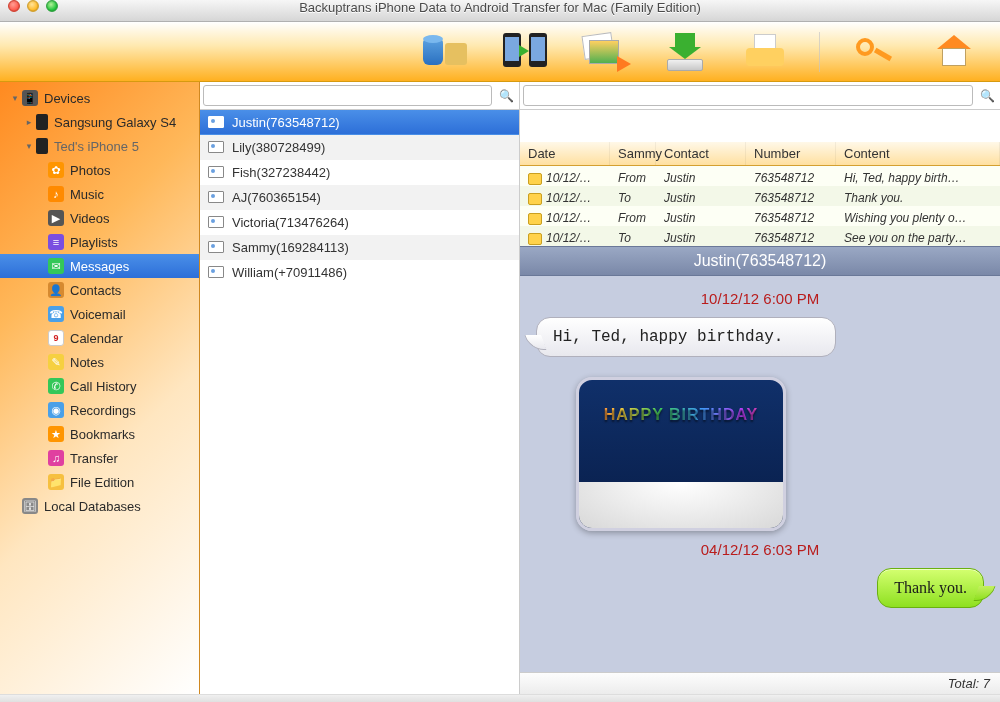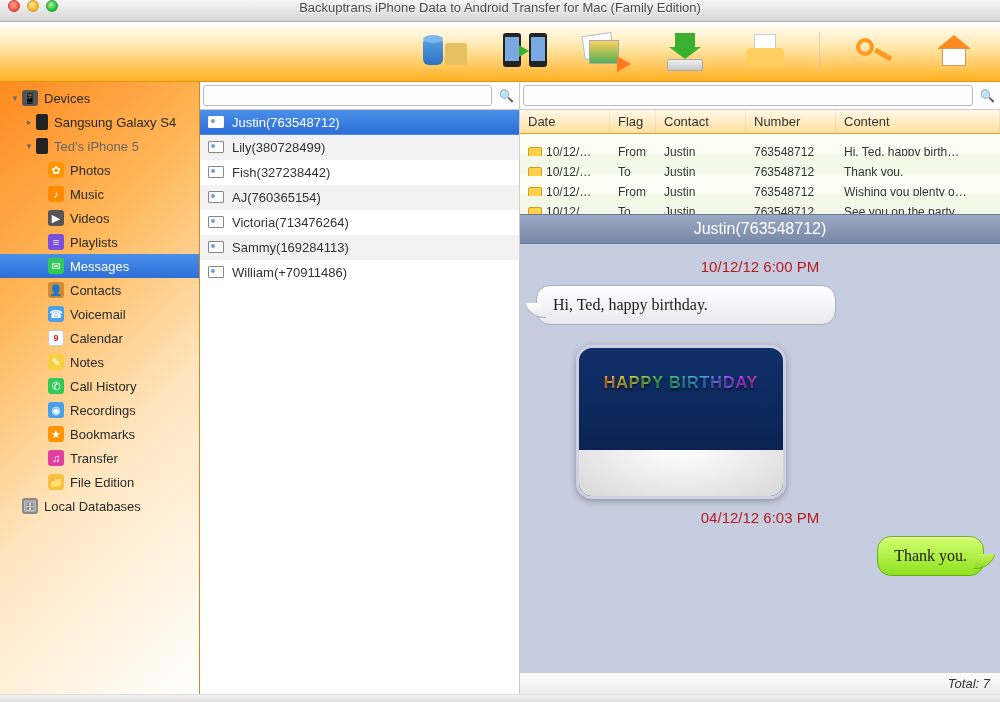--- a/index.html
+++ b/index.html
@@ -60,35 +60,35 @@
 .contact-row { height: 25px; display: flex; align-items: center; padding: 0 8px; font-size: 13px; cursor: pointer; border-bottom: 1px solid transparent; }
 .contact-row:nth-child(even){ background:#f2f2f2; }
 .contact-row.sel { background: linear-gradient(#4a8fe8, #2d6fd8); color: #fff; }
 .cicon { width: 16px; height: 12px; background:#fff; border:1px solid #888; margin-right:8px; border-radius:1px; position:relative; }
 .cicon::after{content:""; position:absolute; left:2px; top:2px; width:4px; height:4px; background:#6aa0e0; border-radius:50%; }
 .contact-row.sel .cicon { border-color:#fff; }
 
 
 .right { flex: 1; display: flex; flex-direction: column; min-width:0; }
 .msg-grid { background: #fff; }
-.grid-head { height: 24px; display: flex; background: linear-gradient(#fff8e8,#ffe0a0); border-bottom: 1px solid #d4a030; font-size: 13px; color: #333; }
+.grid-head { height: 24px; display: flex; background: linear-gradient(#fff8e8,#ffe0a0); border-bottom: 1px solid #d4a030; font-size: 13px; color: #333; margin-top: 32px; }
 .grid-head > div { padding: 4px 8px; border-right: 1px solid rgba(0,0,0,.05); }
 .col-date{ width: 90px; } .col-flag{ width:46px; } .col-contact{ width:90px; } .col-number{ width:90px; } .col-content{ flex:1; }
 .grid-body { }
 .grid-row { height: 20px; display: flex; font-size: 12px; cursor:pointer; }
 .grid-row:nth-child(even){ background:#f3f8e8; }
 .grid-row:nth-child(odd){ background:#fdfff5; }
-.grid-row > div { padding: 11px 8px; white-space: nowrap; overflow:hidden; text-overflow:ellipsis; }
+.grid-row > div { padding: 5px 8px; white-space: nowrap; overflow:hidden; text-overflow:ellipsis;font-style:italic; }
 .msgicon{ width:14px; height:12px; background:#ffd24a; border:1px solid #caa020; border-radius:2px; display:inline-block; margin-right:4px; vertical-align:middle; }
 
 
 .conv-head { height: 30px; background: linear-gradient(#9aa8c4, #7a88a8); color: #fff; font-size: 16px; font-weight: 500; display:flex; align-items:center; justify-content:center; border-top:1px solid #6a7898; border-bottom:1px solid #6a7898; }
 .conv { flex:1; background:#c6cde0; overflow-y:auto; padding: 10px 16px 0; position:relative; }
 .timestamp { text-align:center; color:#b91c1c; font-size:15px; margin: 4px 0 10px; }
-.bubble-in { max-width: 300px; background: linear-gradient(#ffffff,#e8e8ee); border:1px solid #b0b0bc; border-radius: 14px; padding: 10px 16px; font-size: 16px; color:#222; margin-bottom: 20px; position:relative; font-family: Liberation Serif, serif; }
+.bubble-in { max-width: 300px; background: linear-gradient(#ffffff,#e8e8ee); border:1px solid #b0b0bc; border-radius: 14px; padding: 10px 16px; font-size: 16px; color:#222; margin-bottom: 20px; position:relative; font-family: Liberation Mono, monospace; }
 .bubble-in::after{ content:""; position:absolute; left:-10px; bottom:6px; width:16px; height:14px; background:inherit; border:1px solid #b0b0bc; border-right:none; border-top:none; border-radius: 0 0 0 14px; transform: skewX(20deg); }
 .image-bubble { width: 210px; height: 154px; background: linear-gradient(#10306a,#081d48); border-radius: 16px; border: 3px solid #d0d0e0; margin: 10px 0 10px 40px; position:relative; overflow:hidden; box-shadow: 0 2px 6px rgba(0,0,0,.3); }
 .image-bubble .cake{ position:absolute; bottom:0; left:0; right:0; height:46px; background: radial-gradient(ellipse at 50% 0%, #fff 0%, #f0f0f0 40%, #d8d8d8 100%);}
 .image-bubble .txt{ position:absolute; top:24px; left:0; right:0; text-align:center; font-family: "Arial Black", sans-serif; font-size:16px; font-weight:900; letter-spacing:1px;
   background: linear-gradient(90deg,#ff4040,#ffd040,#40d060,#40a0ff,#c040ff,#ff4040);
   -webkit-background-clip: text; background-clip:text; color: transparent; text-shadow: 0 2px 2px rgba(0,0,0,.5); line-height:1.4; }
 .bubble-out-wrap { display:flex; justify-content:flex-end; margin-bottom:10px; }
 .bubble-out { background: linear-gradient(#d4ff70, #8ee020); border:1px solid #6ab010; border-radius: 14px; padding: 10px 16px; font-size: 16px; color:#1a1a1a; font-family: Georgia, serif; position:relative; box-shadow: inset 0 1px 0 rgba(255,255,255,.6); }
 .bubble-out::after{ content:""; position:absolute; right:-10px; bottom:6px; width:16px; height:14px; background: linear-gradient(#c4f060,#8ee020); border:1px solid #6ab010; border-left:none; border-top:none; border-radius: 0 0 14px 0; transform: skewX(-20deg); }
 
@@ -308,21 +308,21 @@
     <div class="right">
       <div class="searchbar">
         <input type="text" value="" style="">
         <div class="searchbtn">
             <span>🔍</span>
           </div>
       </div>
       <div class="msg-grid">
         <div class="grid-head">
           <div class="col-date">Date</div>
-          <div class="col-flag">Flag</div>
+          <div class="col-flag">Sammy</div>
           <div class="col-contact">Contact</div>
           <div class="col-number">Number</div>
           <div class="col-content">Content</div>
         </div>
         <div class="grid-body">
           <div class="grid-row">
             <div class="col-date"><span class="msgicon"></span><span>10/12/…</span></div>
             <div class="col-flag">From</div>
             <div class="col-contact">Justin</div>
             <div class="col-number">763548712</div>

